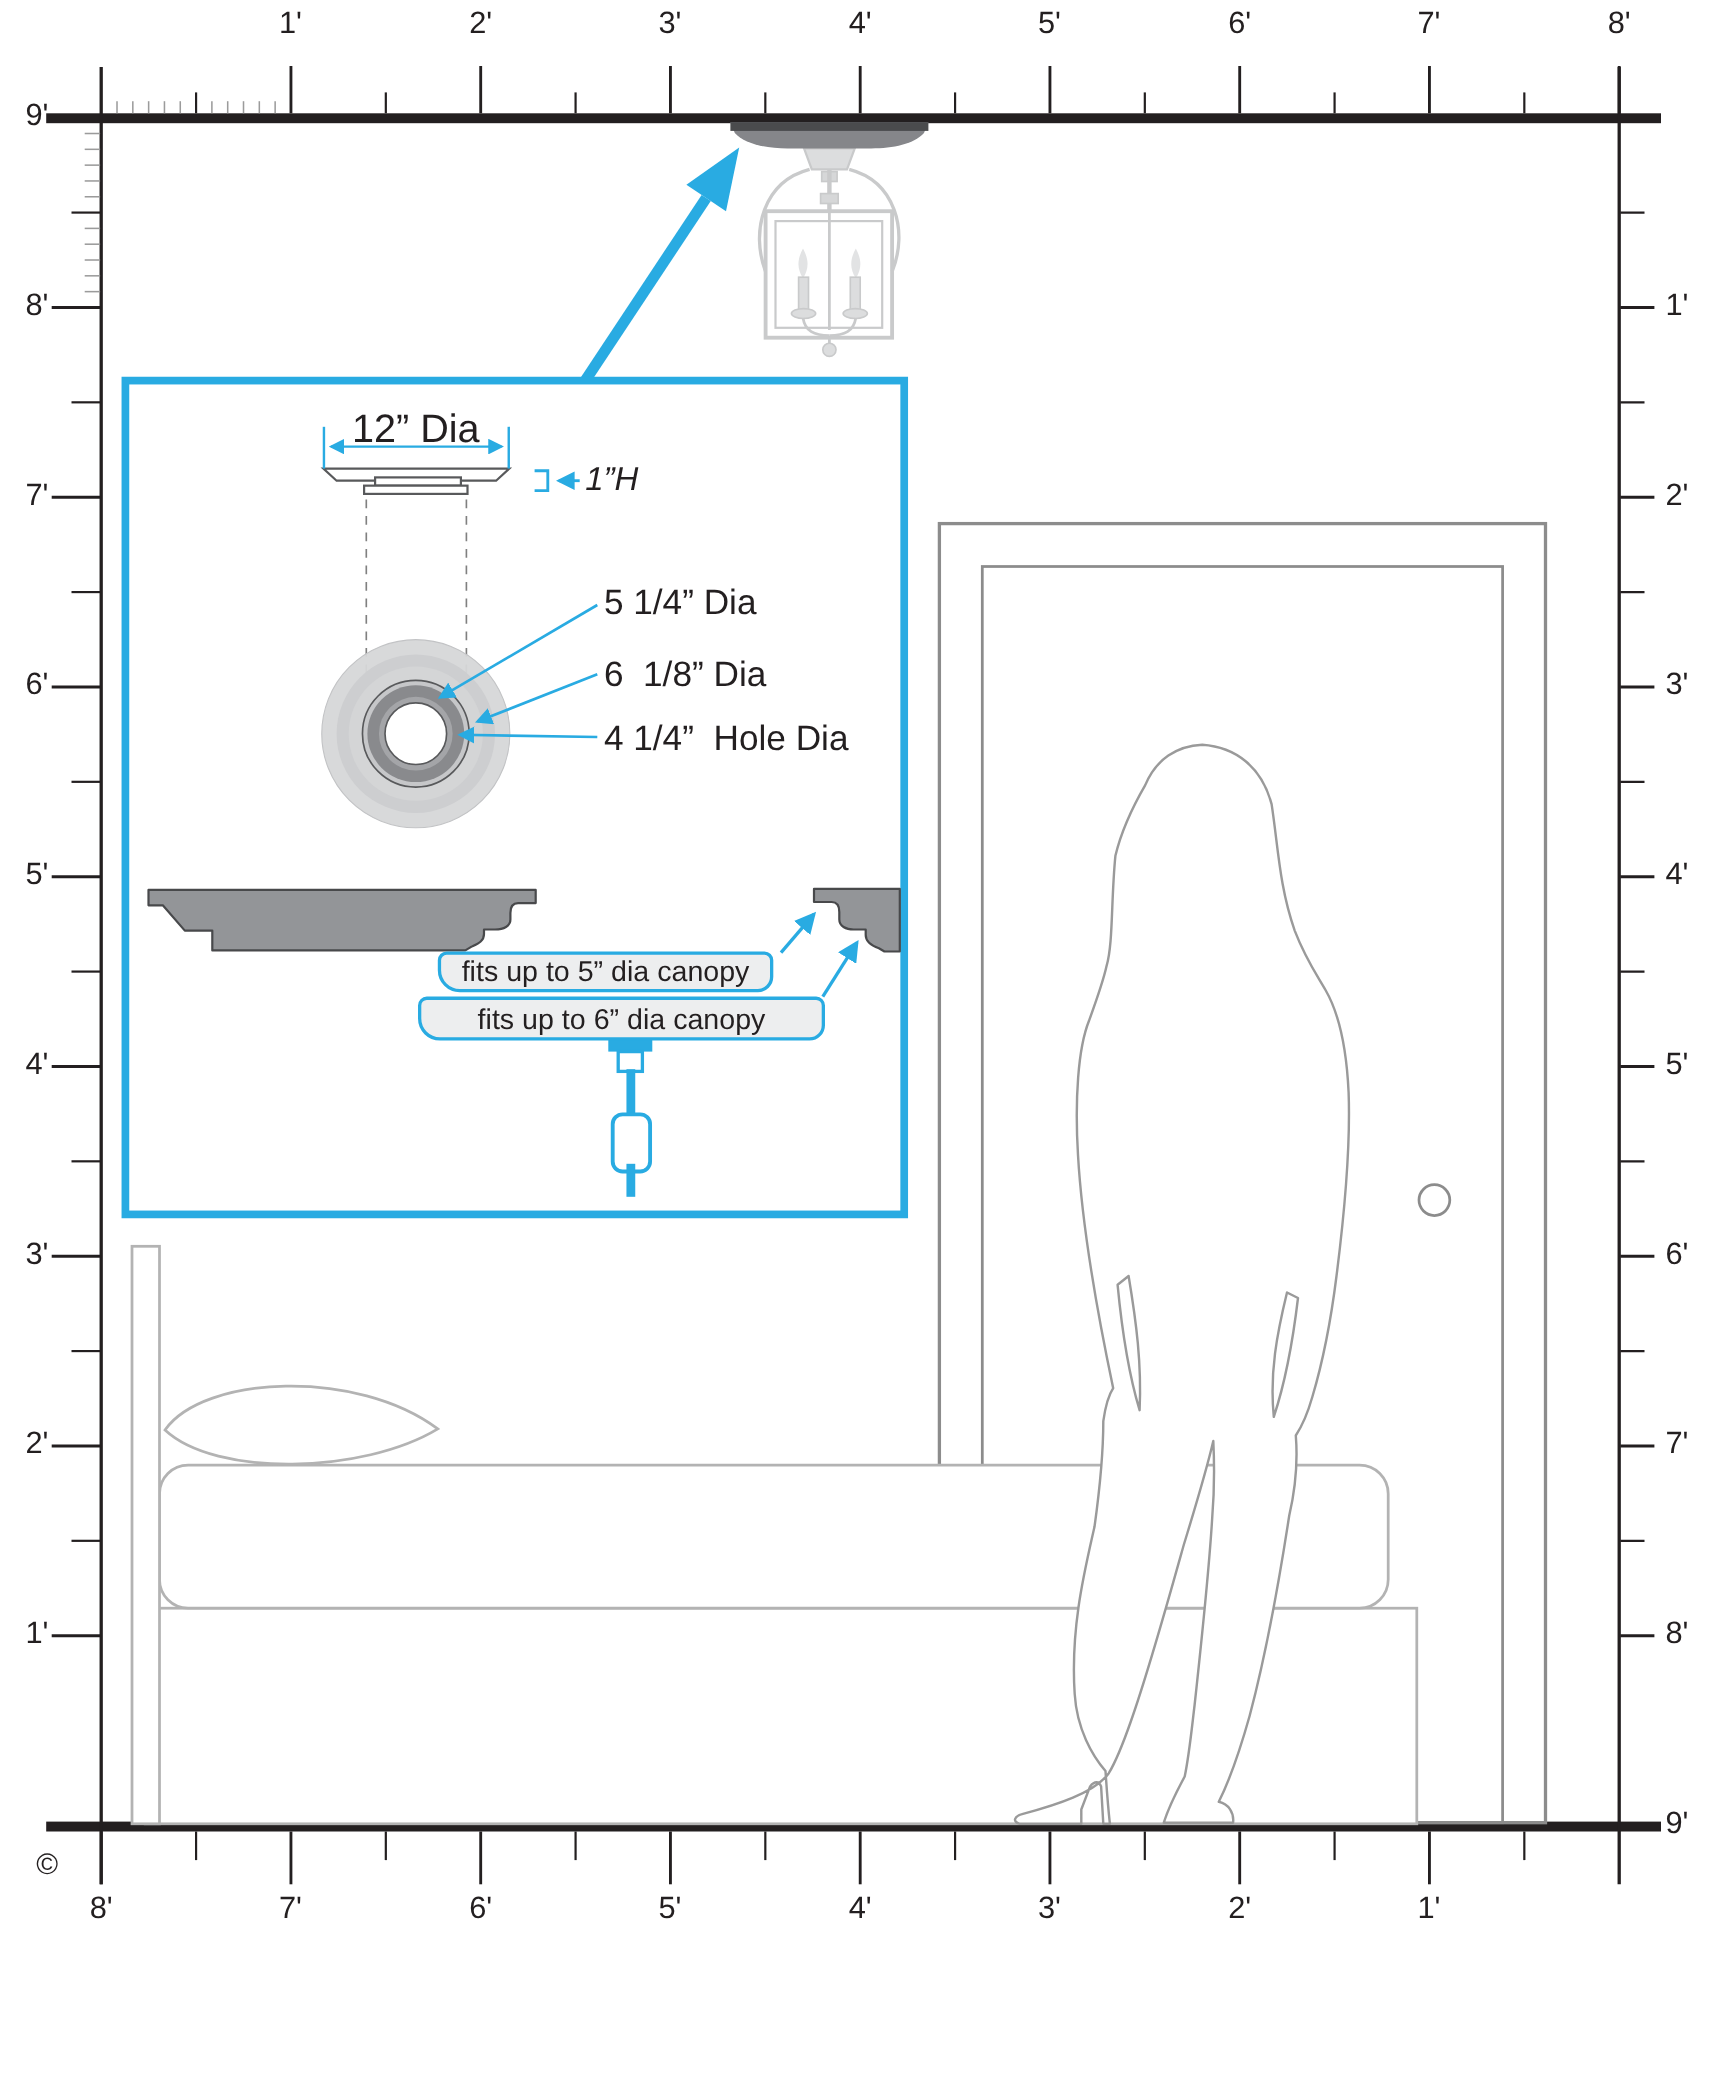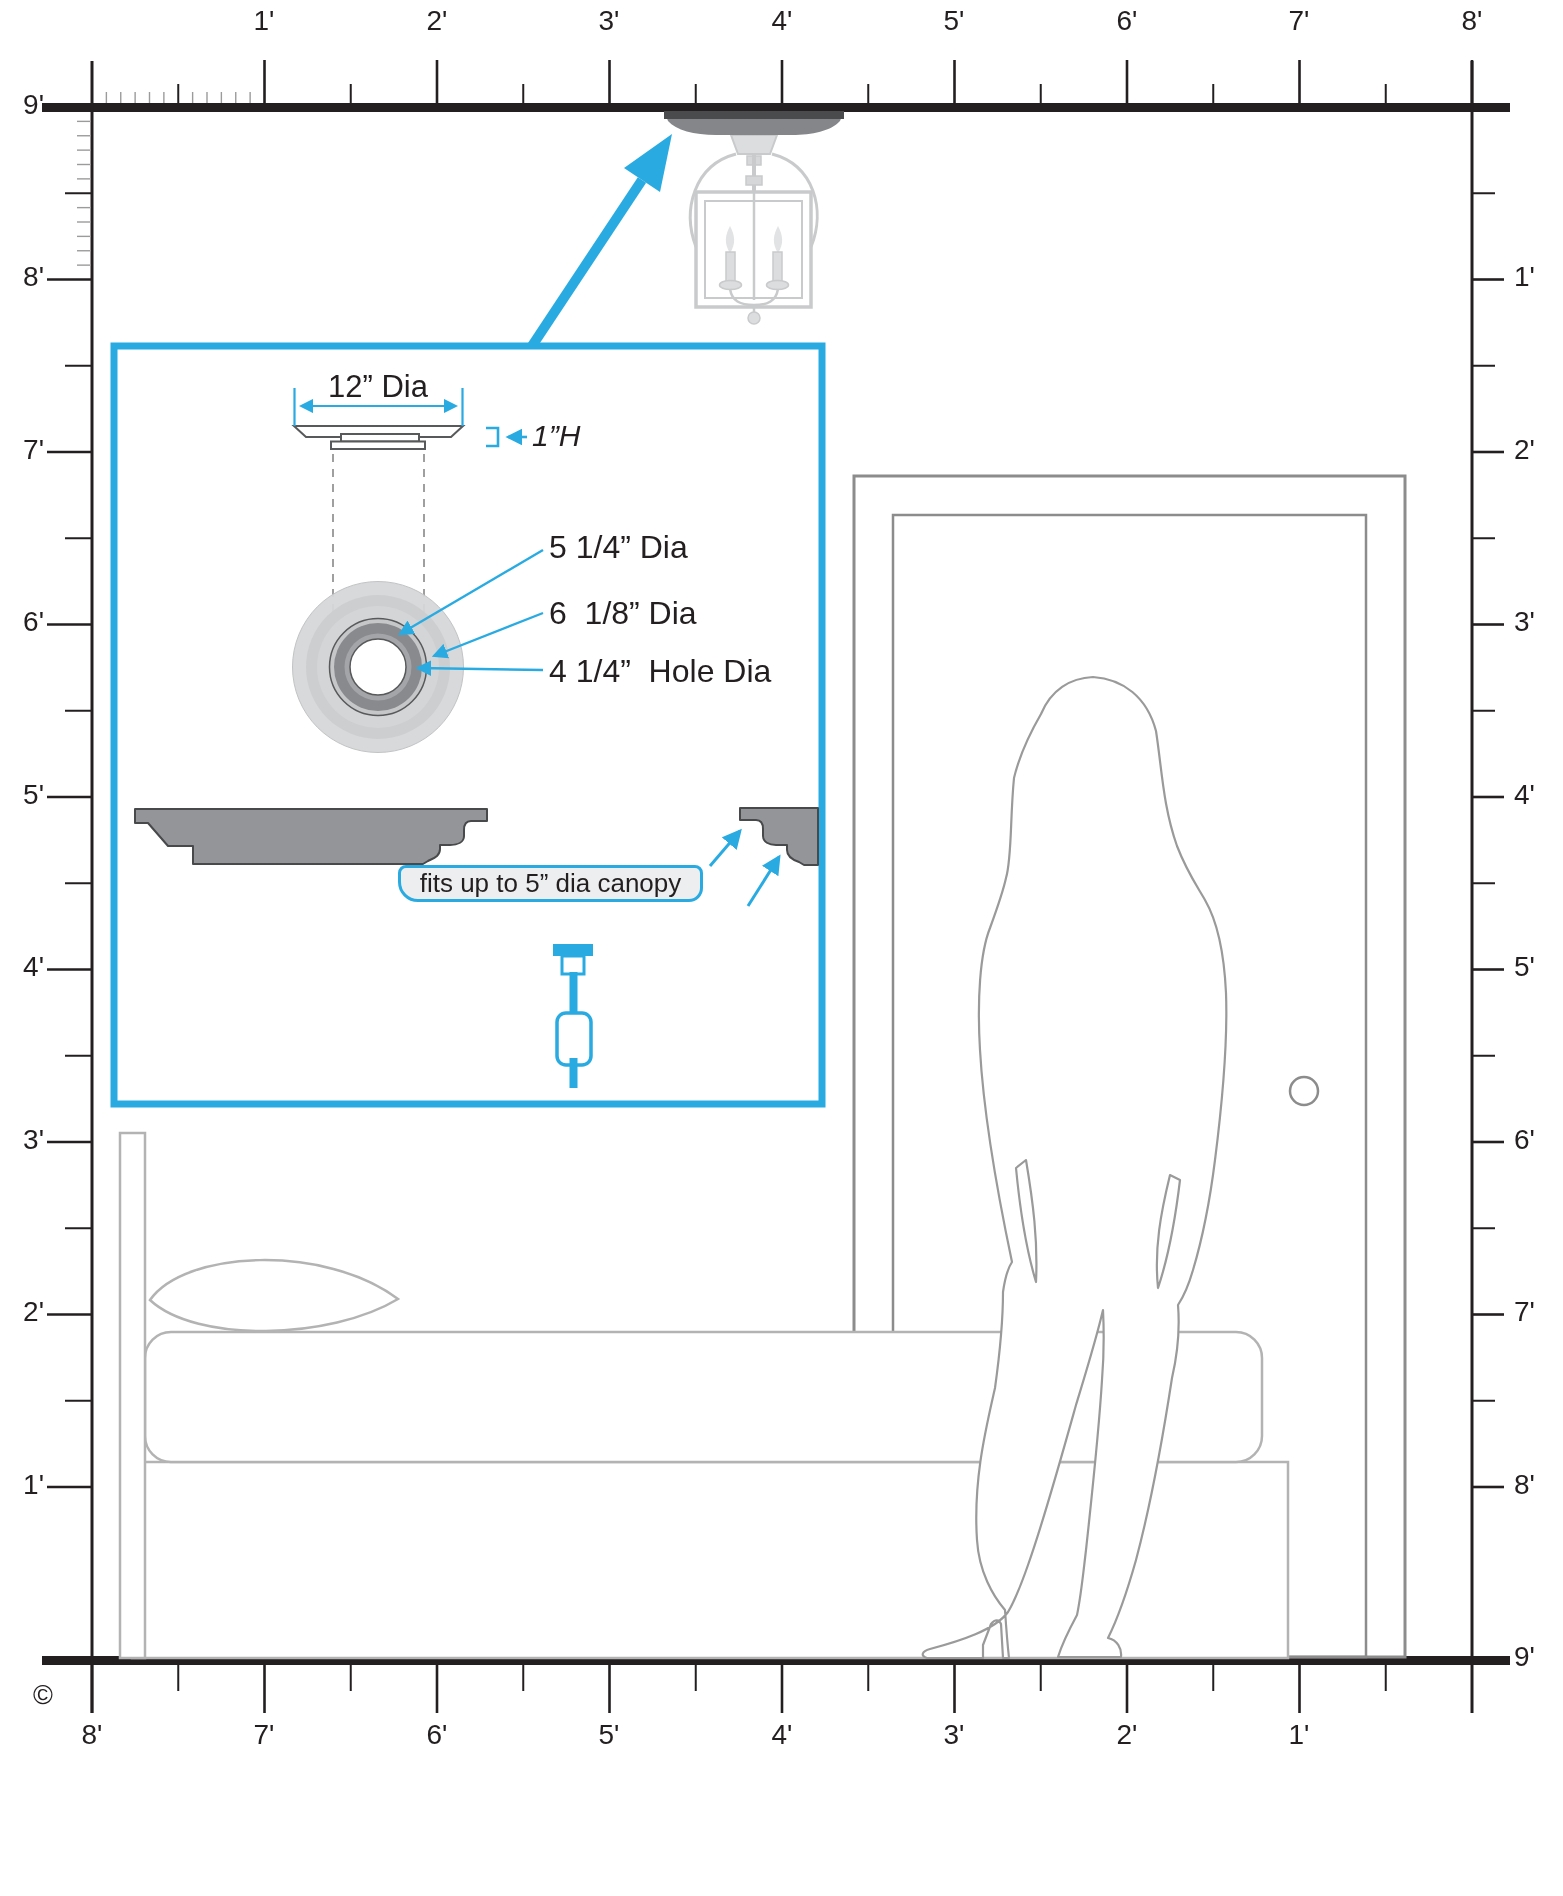--- a/index.html
+++ b/index.html
@@ -314,25 +314,28 @@
 
   <span class="lbl rl center" style="left:62px;top:1720px;">8'</span>
   <span class="lbl rl center" style="left:234px;top:1720px;">7'</span>
   <span class="lbl rl center" style="left:407px;top:1720px;">6'</span>
   <span class="lbl rl center" style="left:579px;top:1720px;">5'</span>
   <span class="lbl rl center" style="left:752px;top:1720px;">4'</span>
   <span class="lbl rl center" style="left:924px;top:1720px;">3'</span>
   <span class="lbl rl center" style="left:1097px;top:1720px;">2'</span>
   <span class="lbl rl center" style="left:1269px;top:1720px;">1'</span>
 
-  <span class="lbl dimlbl" style="left:278px;top:371px;width:200px;text-align:center;font-size:31px;">12” Dia</span>
+  <span class="lbl dimlbl" style="left:278px;top:371px;width:200px;text-align:center;font-size:36px;">12” Dia</span>
   <span class="lbl dimlbl" style="left:532px;top:420px;font-size:30px;font-style:italic;">1”H</span>
   <span class="lbl dimlbl" style="left:549px;top:531px;">5 1/4” Dia</span>
   <span class="lbl dimlbl" style="left:549px;top:597px;">6  1/8” Dia</span>
   <span class="lbl dimlbl" style="left:549px;top:655px;">4 1/4”  Hole Dia</span>
 
   <div class="cbox" style="left:398px;top:865px;width:305px;height:37px;">
     <span>fits up to  5” dia canopy</span>
   </div>
+  <div class="cbox" style="left:380px;top:906px;width:370px;height:40px;">
+    <span>fits up to  6” dia canopy</span>
+  </div>
 
   <span class="copyright">©</span>
 
 </div>
 
 </body></html>

